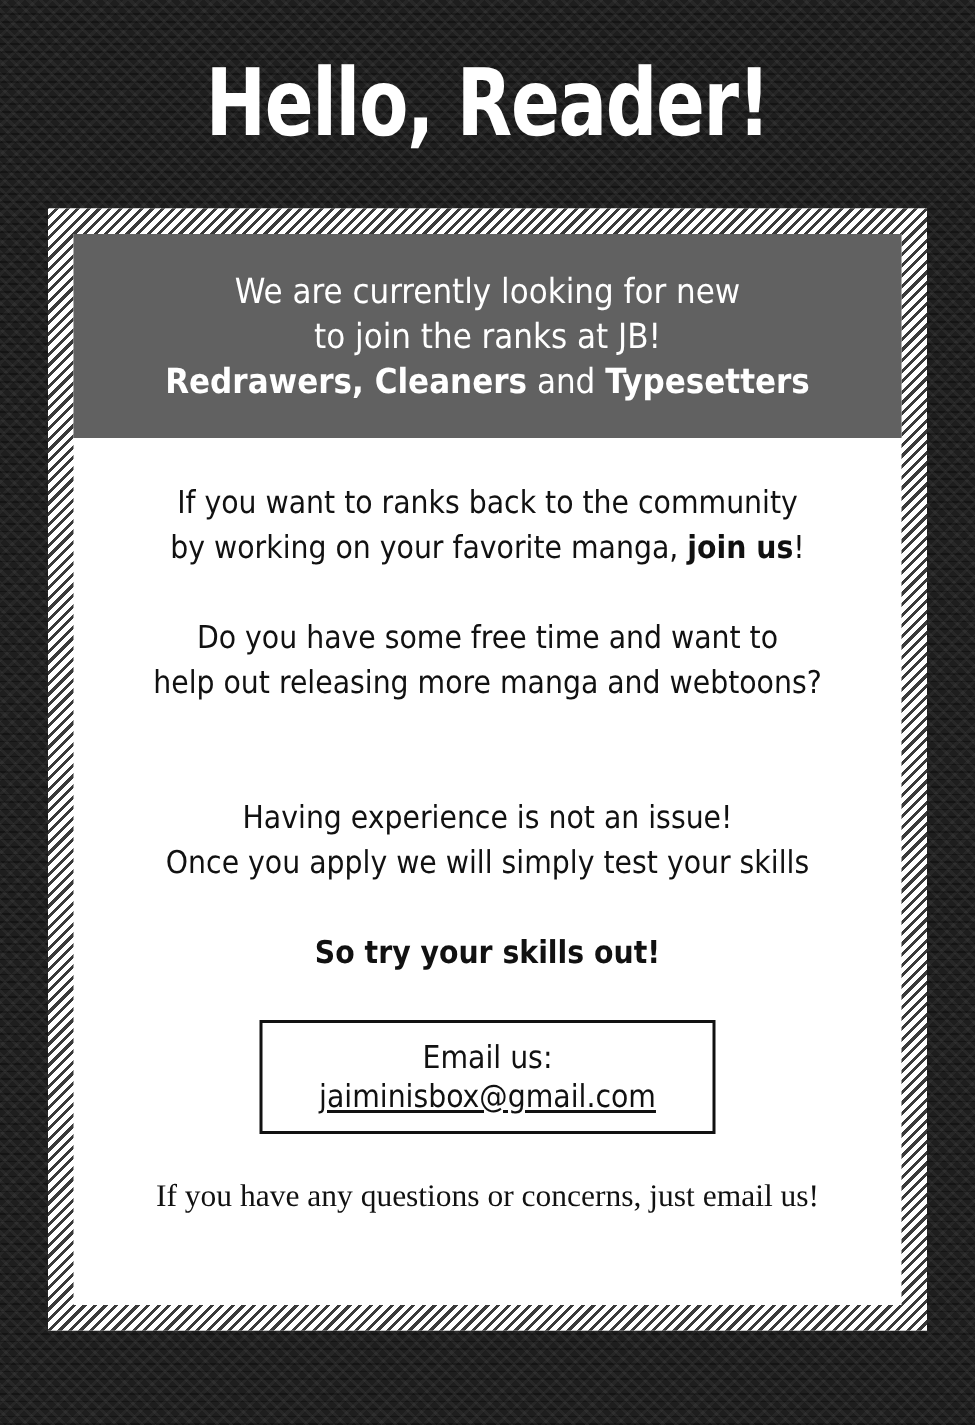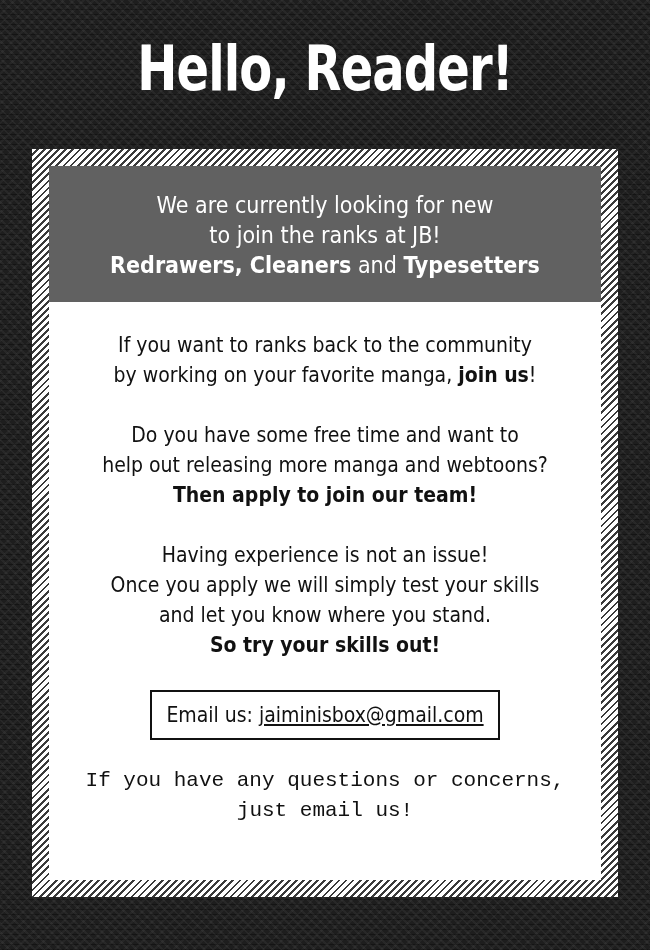--- a/index.html
+++ b/index.html
@@ -39,21 +39,21 @@
     letter-spacing: -1px;
     transform: scaleX(0.86);
     transform-origin: center;
     white-space: nowrap;
   }
 
   
   .frame {
     position: absolute;
     left: 32px;
-    top: 149px;
+    top: 139px;
     width: 586px;
     height: 748px;
     background-color: #ffffff;
     background-image: repeating-linear-gradient(
       -45deg,
       #ffffff 0px, #ffffff 3px,
       #3a3a3a 3px, #3a3a3a 5px
     );
     box-sizing: border-box;
   }
@@ -87,38 +87,38 @@
     font-family: "DejaVu Sans Condensed", "Liberation Sans Narrow", "Liberation Sans", sans-serif;
     font-size: 21px;
     line-height: 30px;
   }
   .para { margin: 0 0 30px 0; }
   .para:last-child { margin-bottom: 0; }
   .b { font-weight: bold; }
 
   .email-box {
     margin: 4px auto 0 auto;
-    width: 350px;
+    width: 304px;
     border: 2px solid #111111;
     padding: 10px 12px;
     text-align: center;
     font-family: "DejaVu Sans Condensed", "Liberation Sans Narrow", "Liberation Sans", sans-serif;
     font-size: 21px;
     line-height: 26px;
     color: #111111;
     box-sizing: border-box;
   }
   .email-addr {
     text-decoration: underline;
   }
 
   .footer-line {
     margin-top: 26px;
     text-align: center;
-    font-family: Liberation Mono, monospace;
+    font-family: Liberation Serif, serif;
     font-size: 21px;
     color: #111111;
   }
   .nowrap { white-space: nowrap; margin-top: 30px; }
 </style>
 </head>
 <body>
 
 <div class="page">
 
@@ -140,27 +140,27 @@
       <div class="body-copy">
 
         <p class="para">
           <span>If you want to ranks back to the community</span><br>
           <span class="nowrap"><span>by working on your favorite manga,</span> <span class="b">join us</span><span>!</span></span>
         </p>
 
         <p class="para">
           <span>Do you have some free time and want to</span><br>
           <span>help out releasing more manga and webtoons?</span><br>
-          <span class="b">Then apply to join our team!</span><br>
+          <br>
         </p>
 
         <p class="para">
           <span>Having experience is not an issue!</span><br>
           <span>Once you apply we will simply test your skills</span><br>
-          <span>and let you know where you stand.</span><br>
+          <br>
           <span class="b">So try your skills out!</span>
         </p>
 
         <div class="email-box">
           <span>Email us:</span>
           <span class="email-addr">jaiminisbox@gmail.com</span>
         </div>
 
         <div class="footer-line">If you have any questions or concerns, just email us!</div>
 

